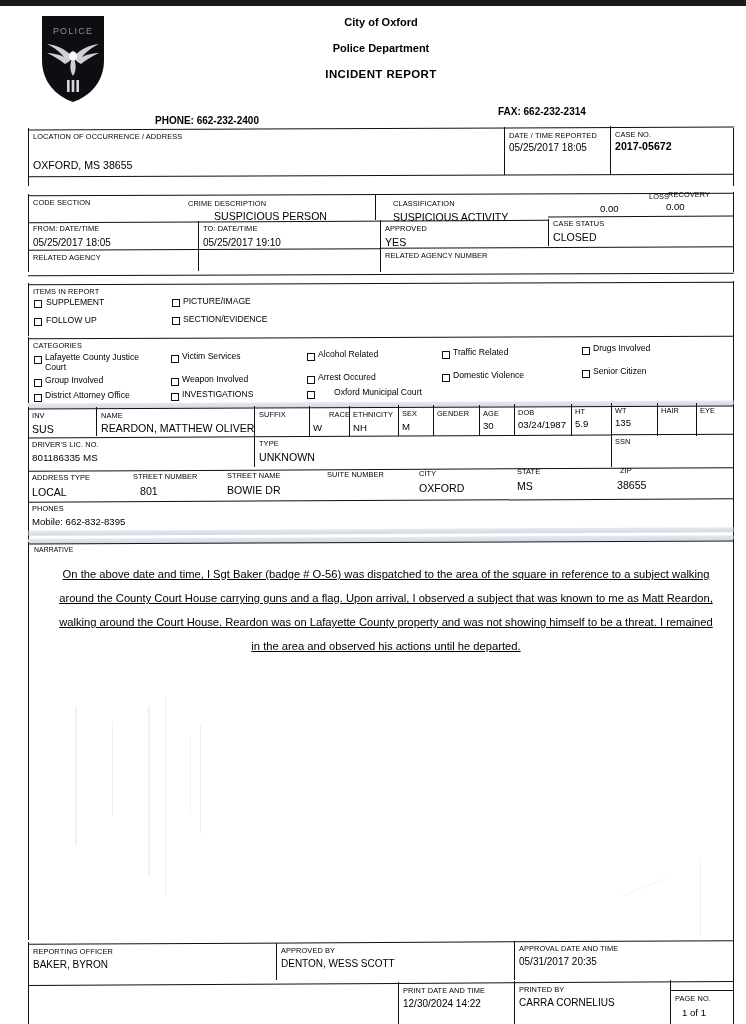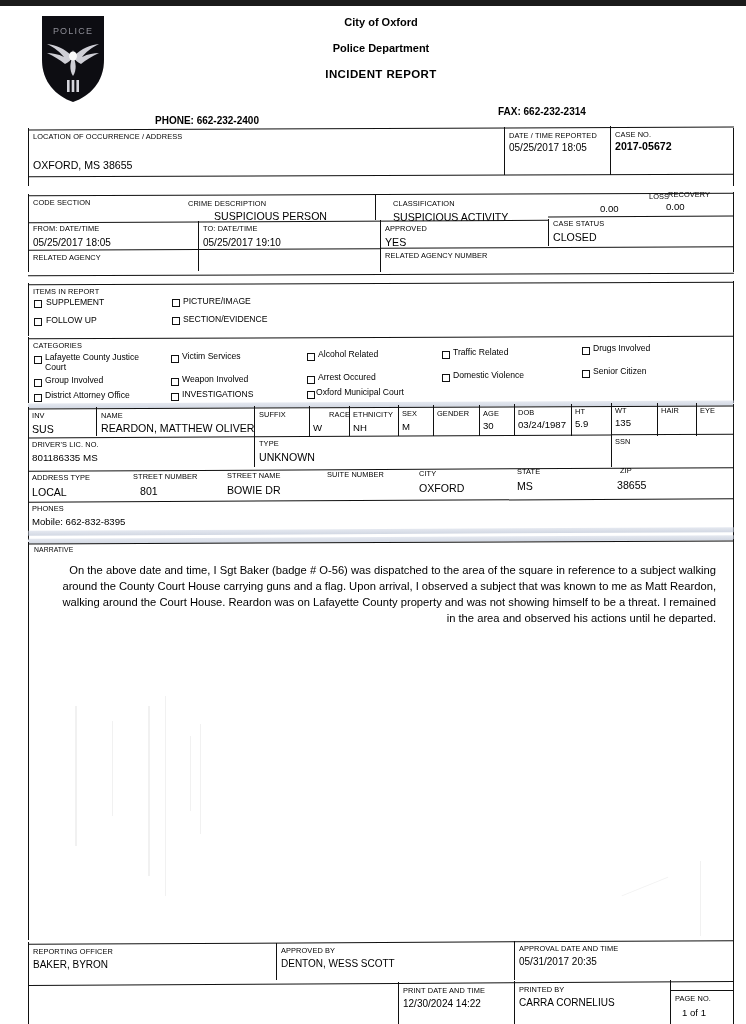--- a/index.html
+++ b/index.html
@@ -107,22 +107,23 @@
     white-space: nowrap;
   }
   .cbl.wrap { white-space: normal; width: 108px; line-height: 10px; }
 
   
   #narr-text {
     position: absolute;
     left: 36px; top: 556px;
     width: 660px;
     font-size: 11.2px;
-    line-height: 16px;
-    text-align: right;
+    line-height: 24px;
+    text-align: center;
+    text-decoration: underline;
   }
 
   
   .smudge {
     position: absolute;
     background: #000;
     opacity: .055;
   }
   .band {
     position: absolute;
@@ -254,21 +255,21 @@
     <div class="cbx" style="left:151px; top:372px;"></div>
     <div class="cbl" style="left:162px; top:368px;">Weapon Involved</div>
     <div class="cbx" style="left:151px; top:387px;"></div>
     <div class="cbl" style="left:162px; top:383px;">INVESTIGATIONS</div>
 
     <div class="cbx" style="left:287px; top:347px;"></div>
     <div class="cbl" style="left:298px; top:343px;">Alcohol Related</div>
     <div class="cbx" style="left:287px; top:370px;"></div>
     <div class="cbl" style="left:298px; top:366px;">Arrest Occured</div>
     <div class="cbx" style="left:287px; top:385px;"></div>
-    <div class="cbl" style="left:296px; top:381px;text-align:right;">Oxford Municipal Court</div>
+    <div class="cbl" style="left:314px; top:381px;text-align:right;">Oxford Municipal Court</div>
 
     <div class="cbx" style="left:422px; top:345px;"></div>
     <div class="cbl" style="left:433px; top:341px;">Traffic Related</div>
     <div class="cbx" style="left:422px; top:368px;"></div>
     <div class="cbl" style="left:433px; top:364px;">Domestic Violence</div>
 
     <div class="cbx" style="left:562px; top:341px;"></div>
     <div class="cbl" style="left:573px; top:337px;">Drugs Involved</div>
     <div class="cbx" style="left:562px; top:364px;"></div>
     <div class="cbl" style="left:573px; top:360px;">Senior Citizen</div>

